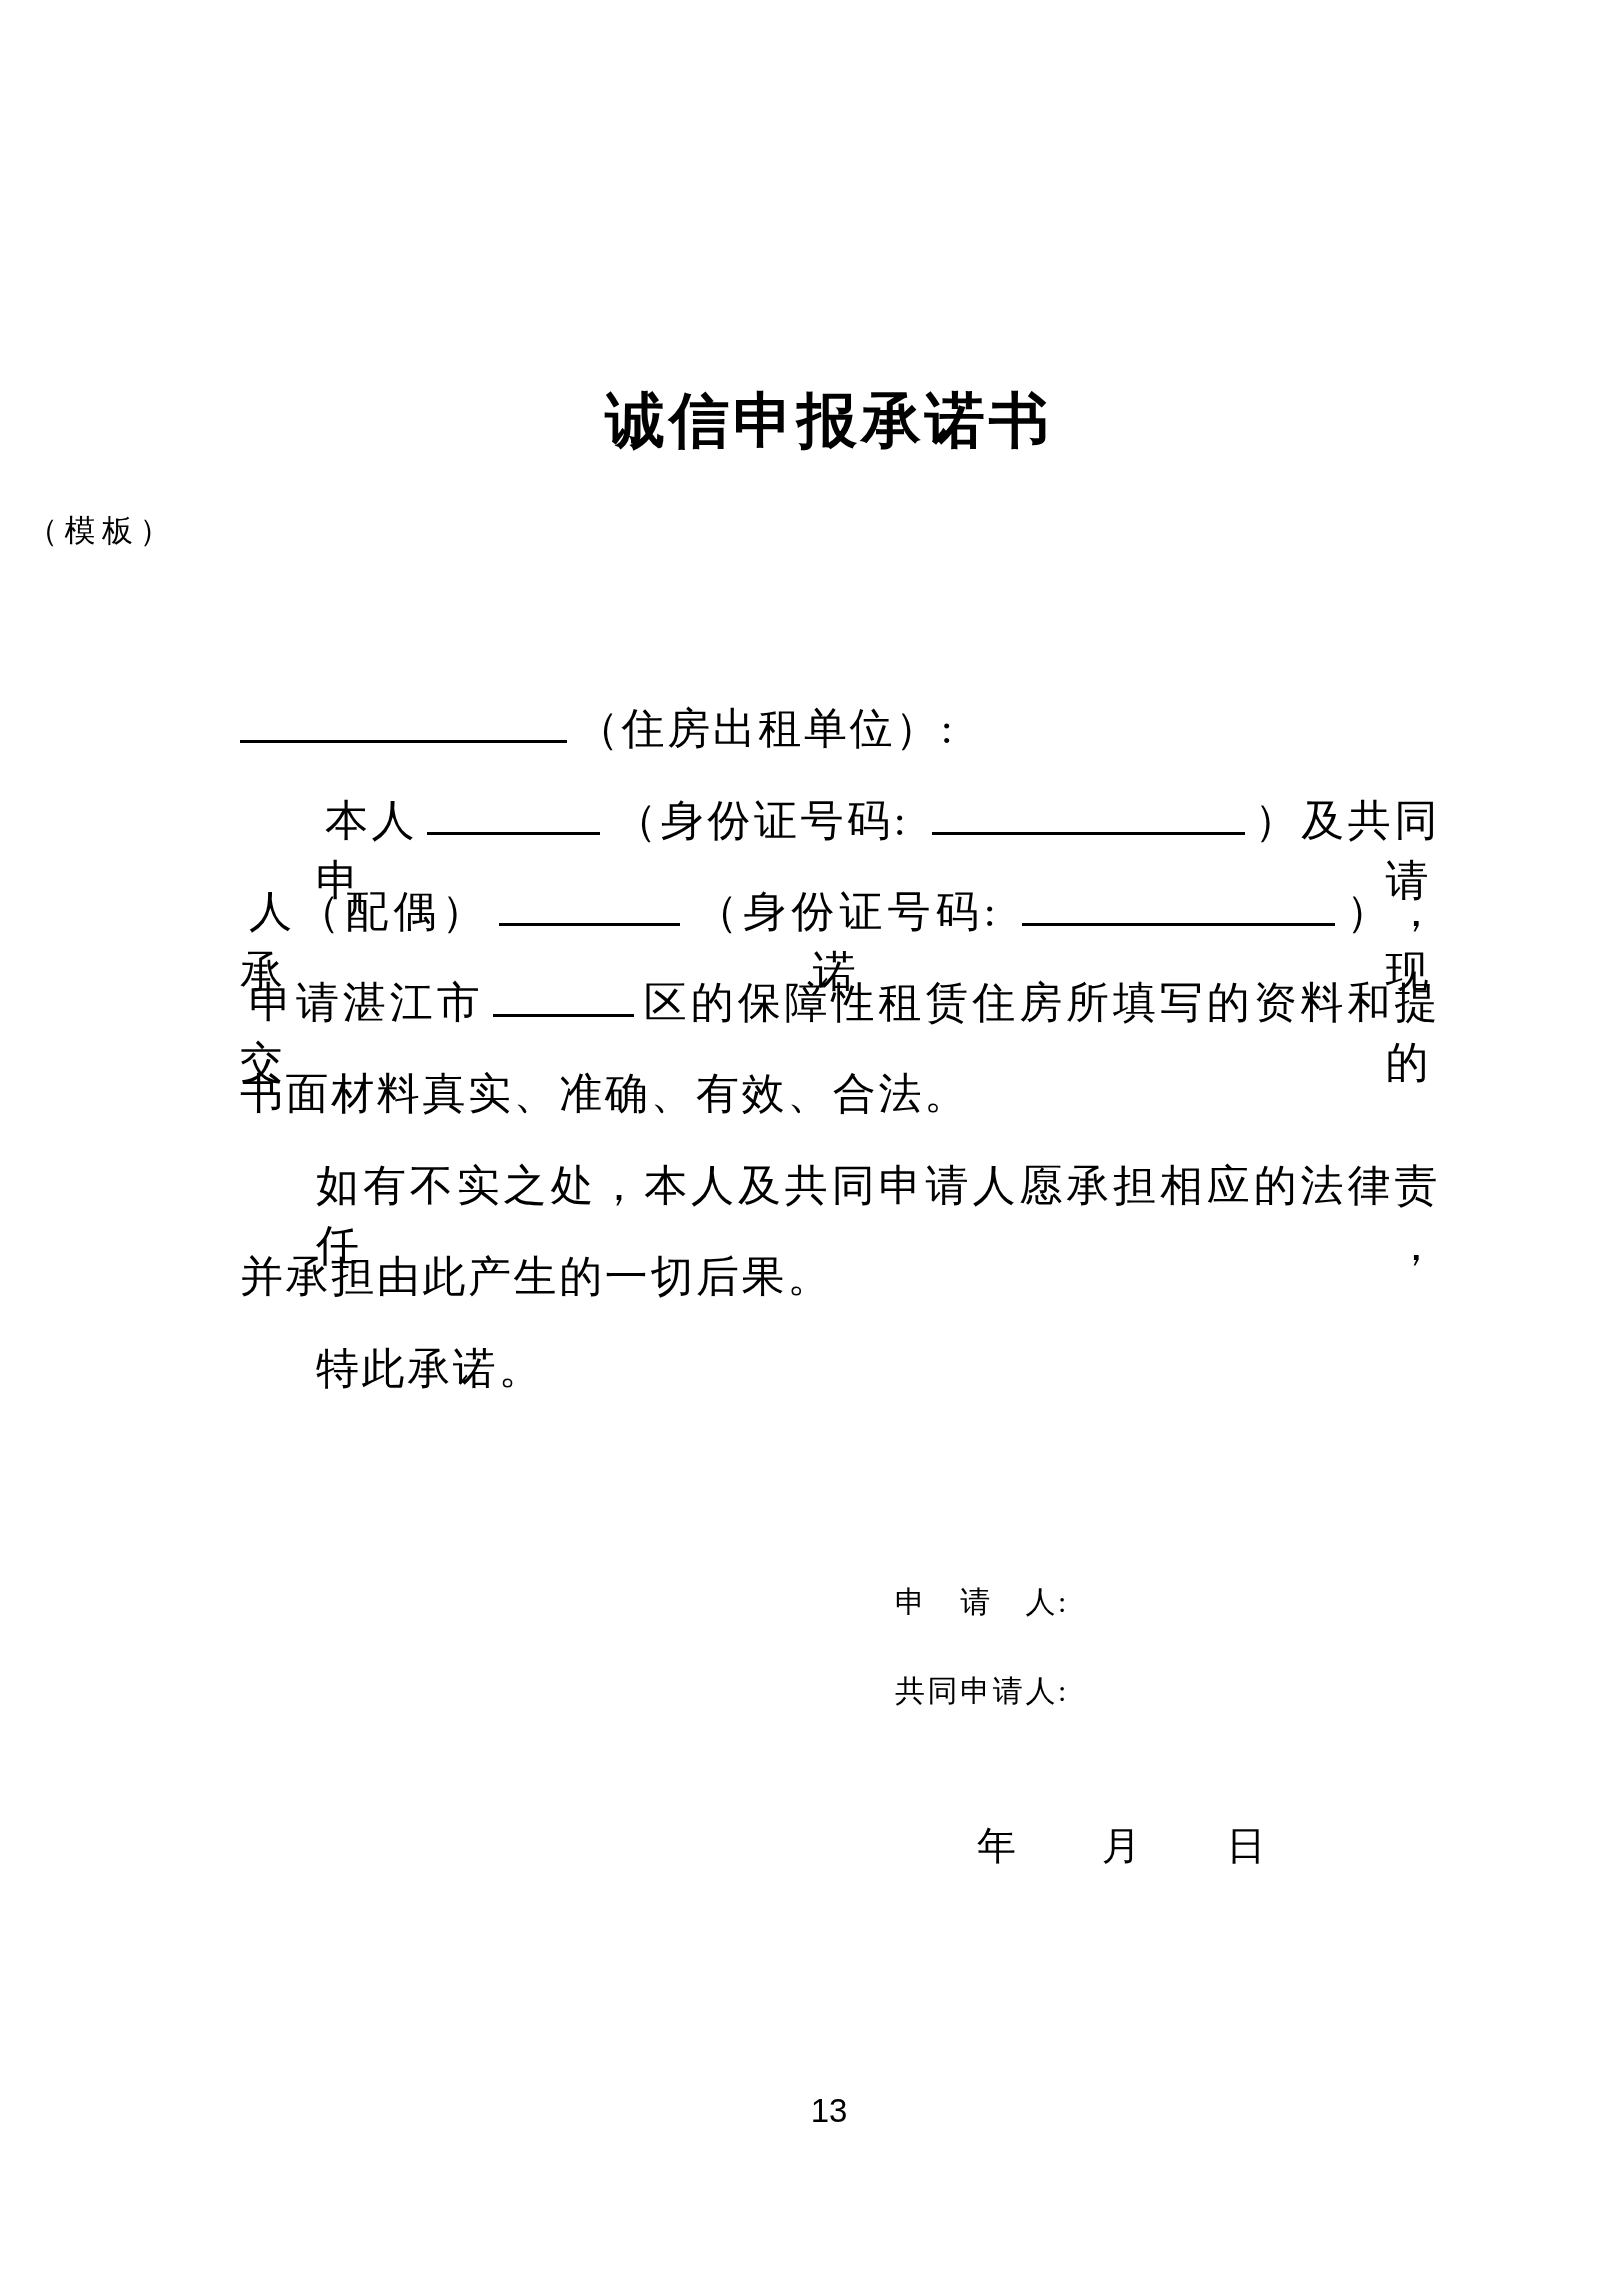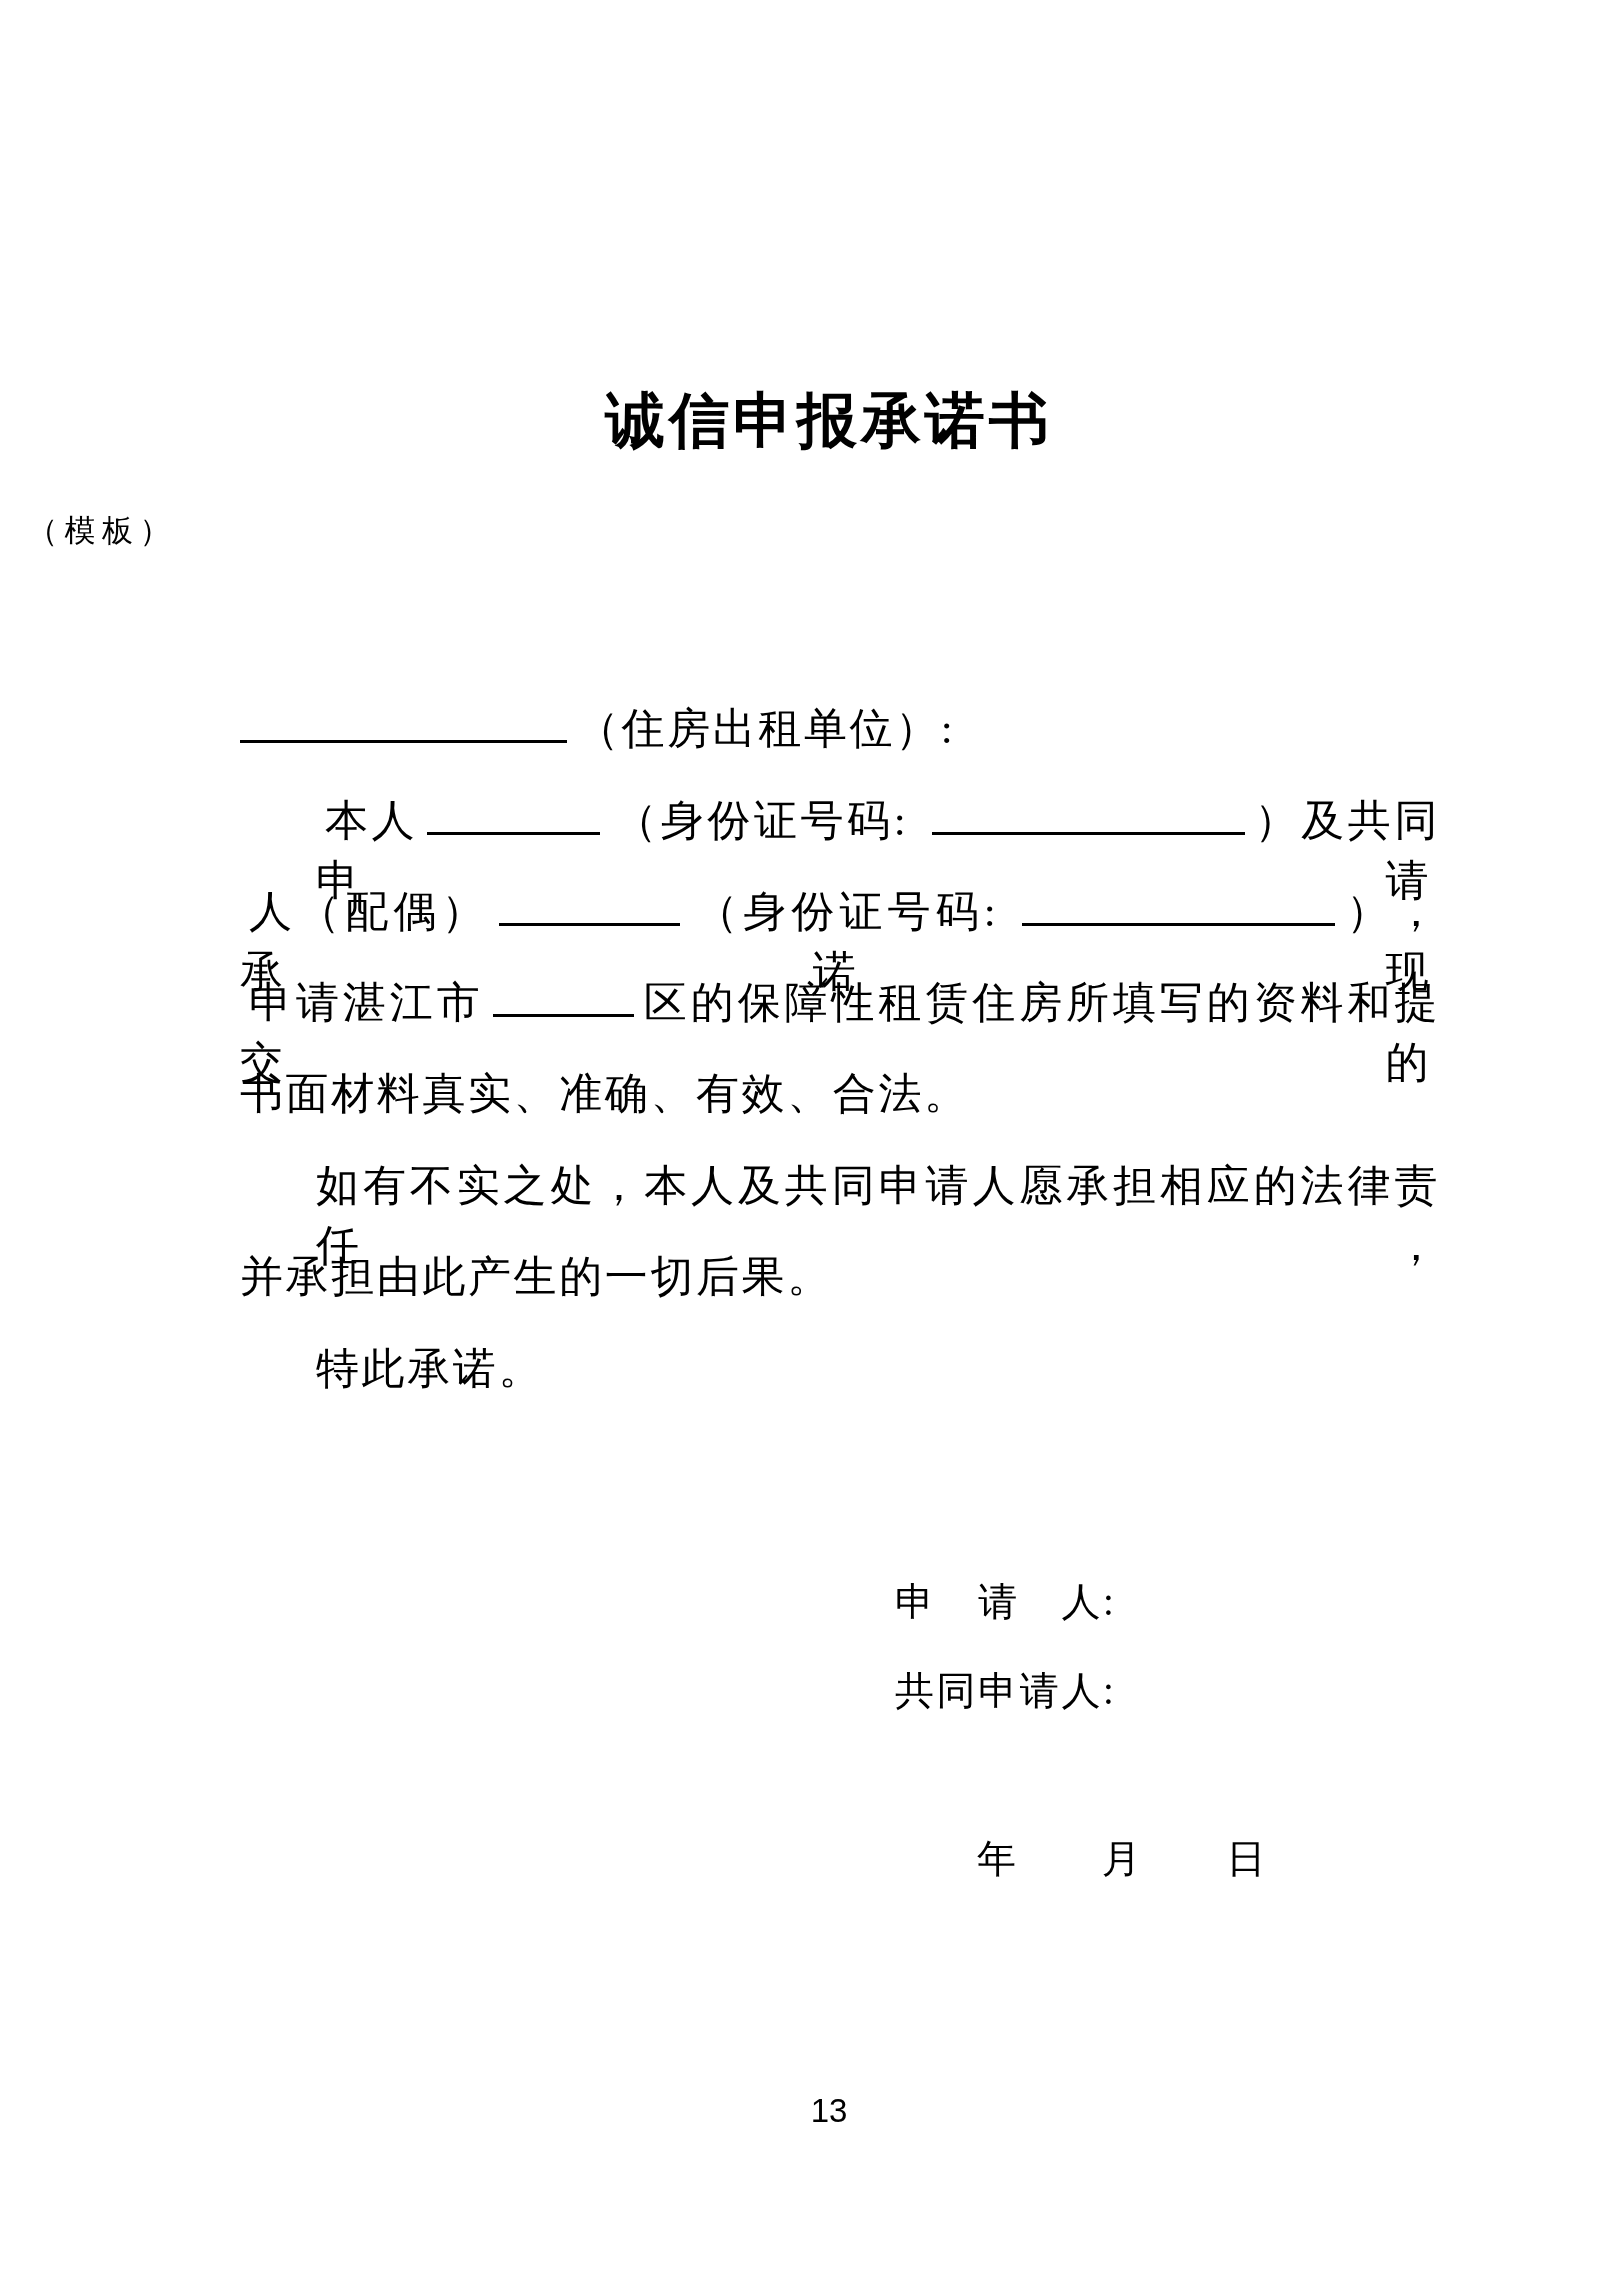--- a/index.html
+++ b/index.html
@@ -69,36 +69,35 @@
     vertical-align: baseline;
   }
   .blank.w-unit  { width: 327px; }
   .blank.w-name  { width: 173px; margin-right: 3.9px; }
   .blank.w-name2 { width: 181px; margin-right: 3.9px; }
   .blank.w-id    { width: 313px; margin-left: 14.4px; }
   .blank.w-dist  { width: 141px; }
   .sig {
     position: absolute;
     left: 868px;
-    font-size: 39px;
+    font-size: 30px;
     line-height: 59px;
     letter-spacing: 2.6px;
     white-space: nowrap;
   }
   .sig-applicant    { top: 1545px; }
   .sig-co-applicant { top: 1634px; }
   .date-line {
     position: absolute;
     left: 950px;
     top: 1789px;
     font-size: 39px;
     line-height: 59px;
     letter-spacing: 2.6px;
     white-space: nowrap;
-    margin-top: 13px;
   }
   .page-number {
     position: absolute;
     top: 2065px;
     left: 0;
     width: 1622px;
     text-align: center;
     font-size: 33px;
     font-family: "Liberation Sans", "DejaVu Sans", sans-serif;
   }

